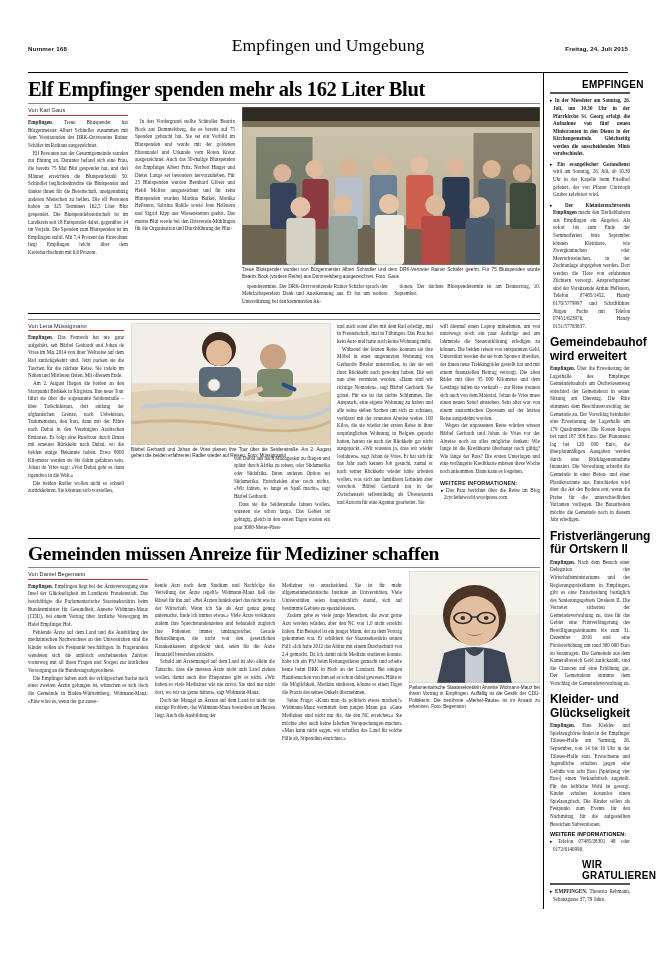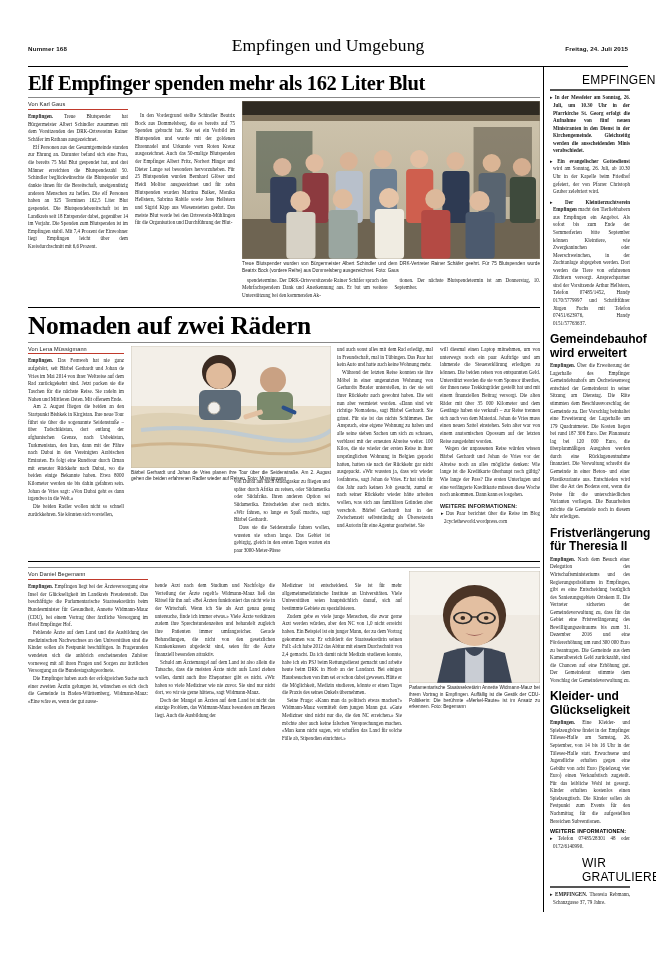--- a/index.html
+++ b/index.html
@@ -22,21 +22,21 @@
     box-sizing: border-box;
     padding: 0 28px;
   }
 
   
   .masthead {
     display: flex;
     align-items: flex-end;
     justify-content: space-between;
     padding-top: 36px;
-    padding-bottom: 12px;
+    padding-bottom: 18px;
     border-bottom: 1px solid #000;
   }
   .mast-num {
     font-size: 6.2px;
     letter-spacing: 0.2px;
     color: #111;
     font-weight: 600;
     padding-bottom: 2px;
     flex: 0 0 auto;
     width: 120px;
@@ -156,22 +156,22 @@
   .caption {
     font-size: 4.7px;
     line-height: 1.3;
     color: #222;
     margin-top: 2px;
     text-align: justify;
   }
 
   
   .side-head {
-    font-size: 12px;
-    font-weight: normal;
+    font-size: 10px;
+    font-weight: bold;
     letter-spacing: 0.25px;
     color: #000;
     margin: 0 0 2px 0;
     padding-left: 32px;
   }
   .side-head-serif {
     font-family: Liberation Sans, sans-serif;
     font-size: 12px;
     font-weight: bold;
     line-height: 1.12;
@@ -317,21 +317,20 @@
                 <p>tionen. Der nächste Blutspendetermin ist am Donnerstag, 10. September.</p>
               </div>
             </div>
           </div>
         </div>
       </div>
 
       <div class="rule-top"></div>
 
       <div class="article">
-        <h1 class="headline hl-2">Nomaden auf zwei Rädern</h1>
         <div class="rule-thin"></div>
 
         <div class="cols" style="margin-top:3px;">
           <div class="col" style="flex:0 0 96px;">
             <div class="byline">Von Lena Müssigmann</div>
             <div class="byline-rule"></div>
             <p class="first"><b>Empfingen.</b> Das Fernweh hat nie ganz aufgehört, seit Bärbel Gerhardt und Johan de Vries im Mai 2014 von ihrer Weltreise auf dem Rad zurückgekehrt sind. Jetzt packen sie die Taschen für die nächste Reise. Sie radeln im Nahen und Mittleren Osten. Mit offenem Ende.</p>
             <p>Am 2. August fliegen die beiden an den Startpunkt Bishkek in Kirgistan. Ihre neue Tour führt sie über die sogenannte Seidenstraße – über Tadschikistan, dort entlang der afghanischen Grenze, nach Usbekistan, Turkmenistan, den Iran, dann mit der Fähre nach Dubai in den Vereinigten Arabischen Emiraten. Es folgt eine Rundtour durch Oman mit erneuter Rückkehr nach Dubai, wo die beiden einige Bekannte haben. Etwa 8000 Kilometer werden sie bis dahin gefahren sein. Johan de Vries sagt: «Von Dubai geht es dann irgendwo in die Welt.»</p>
             <p>Die beiden Radler wollen nicht so schnell zurückkehren. Sie könnten sich vorstellen,</p>
           </div>
@@ -381,20 +380,21 @@
             <div class="info-item">
               <span>▸ </span><span>Das Paar berichtet über die Reise im Blog 2cycletheworld.wordpress.com</span>
             </div>
           </div>
         </div>
       </div>
 
       <div class="rule-top"></div>
 
       <div class="article">
+        <h1 class="headline hl-3">Gemeinden müssen Anreize für Mediziner schaffen</h1>
         <div class="rule-thin"></div>
 
         <div class="cols" style="margin-top:3px;">
           <div class="col" style="flex:0 0 120px;">
             <div class="byline">Von Daniel Begemann</div>
             <div class="byline-rule"></div>
             <p class="first"><b>Empfingen.</b> Empfingen liegt bei der Ärzteversorgung eine Insel der Glückseligkeit im Landkreis Freudenstadt. Das beschäftigte die Parlamentarische Staatssekretärin beim Bundesminister für Gesundheit, Annette Widmann-Mauz (CDU), bei einem Vortrag über ärztliche Versorgung im Hotel Empfinger Hof.</p>
             <p>Fehlende Ärzte auf dem Land und die Ausbildung des medizinischen Nachwuchses an den Universitäten sind die Kinder sollen als Festpunkt beschäftigen. In Fragerunden wendeten sich die anhörich erscheinenden Zuhörer vorneweg mit all ihren Fragen und Sorgen zur ärztlichen Versorgung an die Bundestagsabgeordnete.</p>
             <p>Die Empfinger haben auch der erfolgreichen Suche nach einer zweiten Ärztin gelungen ist, wünschen es sich doch die Gemeinde in Baden-Württemberg. Widmann-Mauz: «Eine wäre es, wenn der gut ausse-</p>
           </div>
@@ -447,21 +447,21 @@
         <p class="bullet"><span>▸ </span><span><b>Ein evangelischer Gottesdienst</b> wird am Sonntag, 26. Juli, ab 10.30 Uhr in der Kapelle beim Friedhof gefeiert, der von Pfarrer Christoph Gruber zelebriert wird.</span></p>
         <p class="bullet"><span>▸ </span><span><b>Der Kleintierzuchtverein Empfingen</b> macht den Tierliebhabern aus Empfingen ein Angebot. Als sofort bis zum Ende der Sommerferien bitte September können Kleintiere, wie Zwergkaninchen oder Meerschweinchen, in der Zuchtanlage abgegeben werden. Dort werden die Tiere von erfahrenen Züchtern versorgt. Ansprechpartner sind der Vorsitzende Arthur Hellstern, Telefon 07485/1452, Handy 0170/5779997 und Schriftführer Jürgen Fuchs mit Telefon 07451/623976, Handy 0151/57763637.</span></p>
       </div>
 
       <div class="side-block">
         <div class="side-head-serif">Gemeindebauhof wird erweitert</div>
         <p><b>Empfingen.</b> Über die Erweiterung der Lagerhalle des Empfinger Gemeindebauhofs am Öschwiesenweg entschied der Gemeinderat in seiner Sitzung am Dienstag. Die Räte stimmten dem Beschlussvorschlag der Gemeinde zu. Der Vorschlag beinhaltet eine Erweiterung der Lagerhalle um 179 Quadratmeter. Die Kosten liegen bei rund 187 306 Euro. Der Planansatz lag bei 120 000 Euro, die überplanmäßigen Ausgaben werden durch eine Rücklagenentnahme finanziert. Die Verwaltung schreibt die Gemeinde in einer Beton- und einer Plastikvariante aus. Entschieden wird über die Art des Bodens erst, wenn die Preise für die unterschiedlichen Varianten vorliegen. Die Bauarbeiten möchte die Gemeinde noch in diesem Jahr erledigen.</p>
       </div>
 
       <div class="side-block">
-        <div class="side-head-serif">Fristverlängerung für Theresia II</div>
+        <div class="side-head-serif">Fristverlängerung für Ortskern II</div>
         <p><b>Empfingen.</b> Nach dem Besuch einer Delegation des Wirtschaftsministeriums und des Regierungspräsidiums in Empfingen, gibt es eine Entscheidung bezüglich des Sanierungsgebiets Ortskern II. Die Vertreter sicherten der Gemeindeverwaltung zu, dass für das Gebiet eine Fristverlängerung des Bewilligungszeitraums bis zum 31. Dezember 2016 und eine Fördererhöhung um rund 300 000 Euro zu beantragen. Die Gemeinde aus dem Kameralbereich Geld zurückzahlt, sind die Chancen auf eine Erhöhung gut. Der Gemeinderat stimmte dem Vorschlag der Gemeindeverwaltung zu.</p>
       </div>
 
       <div class="side-block">
         <div class="side-head-serif">Kleider- und Glückseligkeit</div>
         <p><b>Empfingen.</b> Eine Kleider- und Spielzeugbörse findet in der Empfinger Tälesee-Halle am Samstag, 26. September, von 14 bis 16 Uhr in der Tälesee-Halle statt. Erwachsene und Jugendliche erhalten gegen eine Gebühr von acht Euro (Spielzeug vier Euro) einen Verkaufstisch zugeteilt. Für das leibliche Wohl ist gesorgt. Kinder erhalten kostenlos einen Spielzeugtisch. Die Kinder sollen als Festpunkt zum Events für den Nachmittag für die aufgestellten Bereichen Subventionen.</p>
         <div class="side-info-head">WEITERE INFORMATIONEN:</div>
         <p class="bullet"><span>▸ </span><span>Telefon 07485/28301 48 oder 0172/6140990.</span></p>
       </div>
 

